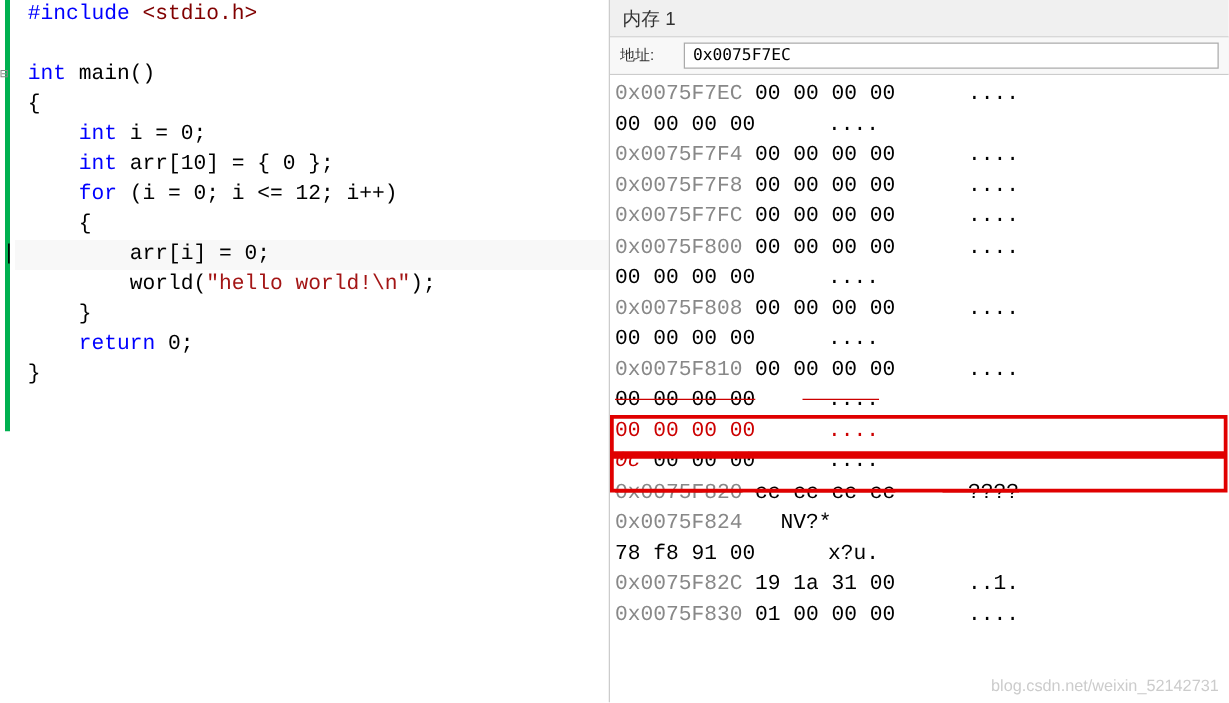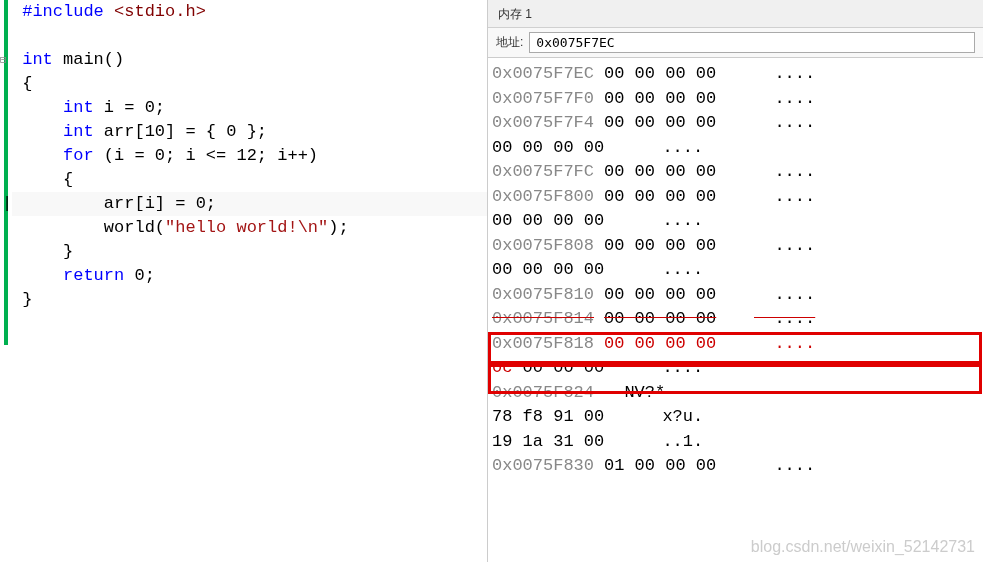--- a/index.html
+++ b/index.html
@@ -9,34 +9,34 @@
 .green-bar { position: absolute; left: 4px; top: 0; width: 4px; height: 345px; background: #00b050; }
 .code-line { white-space: pre; line-height: 24px; color: #000; }
 .collapse { position: absolute; left: 0; font-size: 11px; color: #888; }
 .kw-blue { color: #0000ff; }
 .kw-str { color: #a31515; }
 .angle { color: #800000; }
 .cursor-line { background: #f8f8f8; position: relative; }
 .cursor-mark { position: absolute; left: -10px; color: #000; }
 .memory-pane { flex: 1; background: #fff; border-left: 1px solid #ccc; position: relative; }
 .mem-header { background: #f0f0f0; border-bottom: 1px solid #ccc; }
-.mem-title { font-family: 'Microsoft YaHei', sans-serif; font-size: 12px; padding: 6px 10px 4px; color: #333; border-bottom: 1px solid #d0d0d0; }
+.mem-title { font-family: 'Microsoft YaHei', sans-serif; font-size: 15px; padding: 6px 10px 4px; color: #333; border-bottom: 1px solid #d0d0d0; }
 .mem-addr-row { display: flex; align-items: center; padding: 4px 8px; background: #f8f8f8; }
-.mem-addr-label { font-family: 'Microsoft YaHei', sans-serif; font-size: 12px; margin-right: 6px; color: #333; }
+.mem-addr-label { font-family: 'Microsoft YaHei', sans-serif; font-size: 12px; margin-right: 24px; color: #333; }
 .mem-addr-input { flex: 1; border: 1px solid #aaa; padding: 2px 6px; font-family: Consolas, monospace; font-size: 13px; background: #fff; }
 .mem-body { padding: 4px 0 0 4px; font-size: 17px; line-height: 24.5px; }
 .mem-row { display: flex; white-space: pre; }
 .mem-a { color: #888; width: 112px; }
 .mem-h { color: #000; width: 150px; }
 .mem-t { color: #000; }
 .mem-h.red { color: #cc0000; }
 .mem-t.red { color: #cc0000; }
 .mem-row.struck .mem-a, .mem-row.struck .mem-h, .mem-row.struck .mem-t { text-decoration: line-through; text-decoration-color: #c00; }
 .highlight-box { position: absolute; border: 3px solid #e00000; pointer-events: none; }
-.watermark { position: absolute; right: 8px; bottom: 6px; font-family: Arial, sans-serif; font-size: 16px; color: #ccc; }
+.watermark { position: absolute; right: 8px; bottom: 6px; font-family: Arial, sans-serif; font-size: 13px; color: #ccc; }
 </style>
 </head>
 <body>
 
 <div class="container">
   <div class="code-pane">
     <div class="green-bar"></div>
     <div class="code-line"> <span class="kw-blue">#include</span> <span class="angle">&lt;stdio.h&gt;</span></div>
     <div class="code-line"> </div>
     <div class="code-line"><span class="collapse">⊟</span> <span class="kw-blue">int</span> <span>main</span>()</div>
@@ -55,34 +55,35 @@
   <div class="memory-pane">
     <div class="mem-header">
       <div class="mem-title">内存 1</div>
       <div class="mem-addr-row">
         <span class="mem-addr-label">地址:</span>
         <input class="mem-addr-input" value="0x0075F7EC" style="">
       </div>
     </div>
     <div class="mem-body" id="mem-body">
         <div class="mem-row"><span class="mem-a">0x0075F7EC</span>  <span class="mem-h">00 00 00 00</span><span class="mem-t">  ....</span></div>
-        <div class="mem-row"><span class="mem-a">0x0075F7F0</span>  <span class="mem-h">00 00 00 00</span><span class="mem-t">  ....</span></div>
+        <div class="mem-row">  <span class="mem-h">00 00 00 00</span><span class="mem-t">  ....</span></div>
         <div class="mem-row"><span class="mem-a">0x0075F7F4</span>  <span class="mem-h">00 00 00 00</span><span class="mem-t">  ....</span></div>
-        <div class="mem-row">  <span class="mem-h">00 00 00 00</span><span class="mem-t">  ....</span></div>
+        <div class="mem-row"><span class="mem-a">0x0075F7F8</span>  <span class="mem-h">00 00 00 00</span><span class="mem-t">  ....</span></div>
         <div class="mem-row"><span class="mem-a">0x0075F7FC</span>  <span class="mem-h">00 00 00 00</span><span class="mem-t">  ....</span></div>
         <div class="mem-row"><span class="mem-a">0x0075F800</span>  <span class="mem-h">00 00 00 00</span><span class="mem-t">  ....</span></div>
         <div class="mem-row">  <span class="mem-h">00 00 00 00</span><span class="mem-t">  ....</span></div>
         <div class="mem-row"><span class="mem-a">0x0075F808</span>  <span class="mem-h">00 00 00 00</span><span class="mem-t">  ....</span></div>
         <div class="mem-row">  <span class="mem-h">00 00 00 00</span><span class="mem-t">  ....</span></div>
         <div class="mem-row"><span class="mem-a">0x0075F810</span>  <span class="mem-h">00 00 00 00</span><span class="mem-t">  ....</span></div>
-        <div class="mem-row struck"><span class="mem-a">0x0075F814</span>  <span class="mem-h">00 00 00 00</span><span class="mem-t">  ....</span></div>
-        <div class="mem-row"><span class="mem-a">0x0075F818</span>  <span class="mem-h red">00 00 00 00</span><span class="mem-t red">  ....</span></div>
-        <div class="mem-row">  <span class="mem-h"><span style="color: rgb(204, 0, 0);">0c</span> 00 00 00</span><span class="mem-t">  ....</span></div>
+        <div class="mem-row struck">  <span class="mem-h">00 00 00 00</span><span class="mem-t">  ....</span></div>
+        <div class="mem-row">  <span class="mem-h red">00 00 00 00</span><span class="mem-t red">  ....</span></div>
+        <div class="mem-row">  <span class="mem-h"><span style="color: rgb(204, 0, 0); font-style: italic;">0c</span> 00 00 00</span><span class="mem-t">  ....</span></div>
+        <div class="mem-row struck"><span class="mem-a">0x0075F820</span>  <span class="mem-h">cc cc cc cc</span><span class="mem-t">  ????</span></div>
         <div class="mem-row"><span class="mem-a">0x0075F824</span>  <span class="mem-t">  NV?*</span></div>
         <div class="mem-row">  <span class="mem-h">78 f8 91 00</span><span class="mem-t">  x?u.</span></div>
-        <div class="mem-row">  <span class="mem-h">19 1a 31 00</span><span class="mem-t">  ..1.</span></div>
+        <div class="mem-row"><span class="mem-a">0x0075F82C</span>  <span class="mem-h">19 1a 31 00</span><span class="mem-t">  ..1.</span></div>
         <div class="mem-row"><span class="mem-a">0x0075F830</span>  <span class="mem-h">01 00 00 00</span><span class="mem-t">  ....</span></div>
       </div>
     <div class="highlight-box" style="left:0px; top:332px; width:494px; height:32px;"></div>
     <div class="highlight-box" style="left:0px; top:364px; width:494px; height:30px;"></div>
   </div>
 </div>
 <div class="watermark">blog.csdn.net/weixin_52142731</div>
 
 </body></html>

